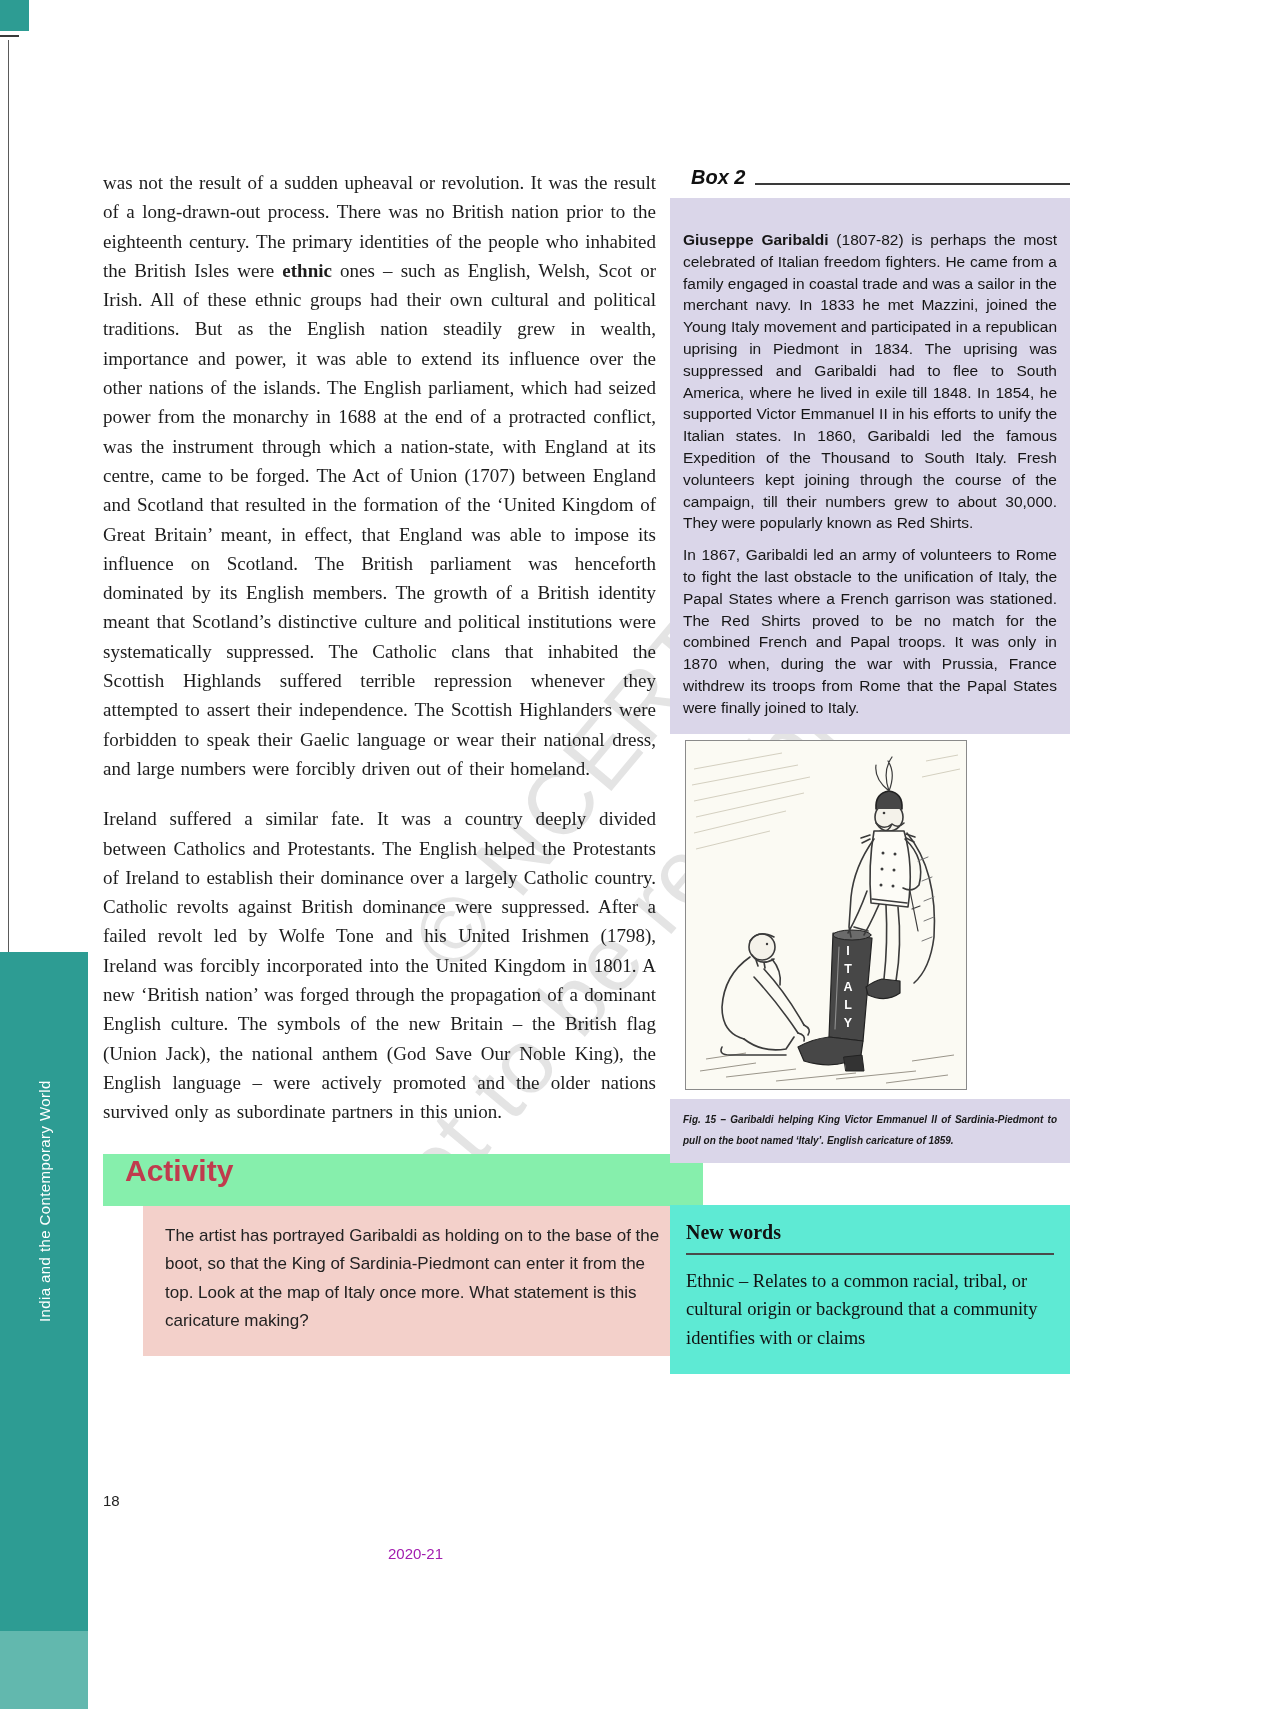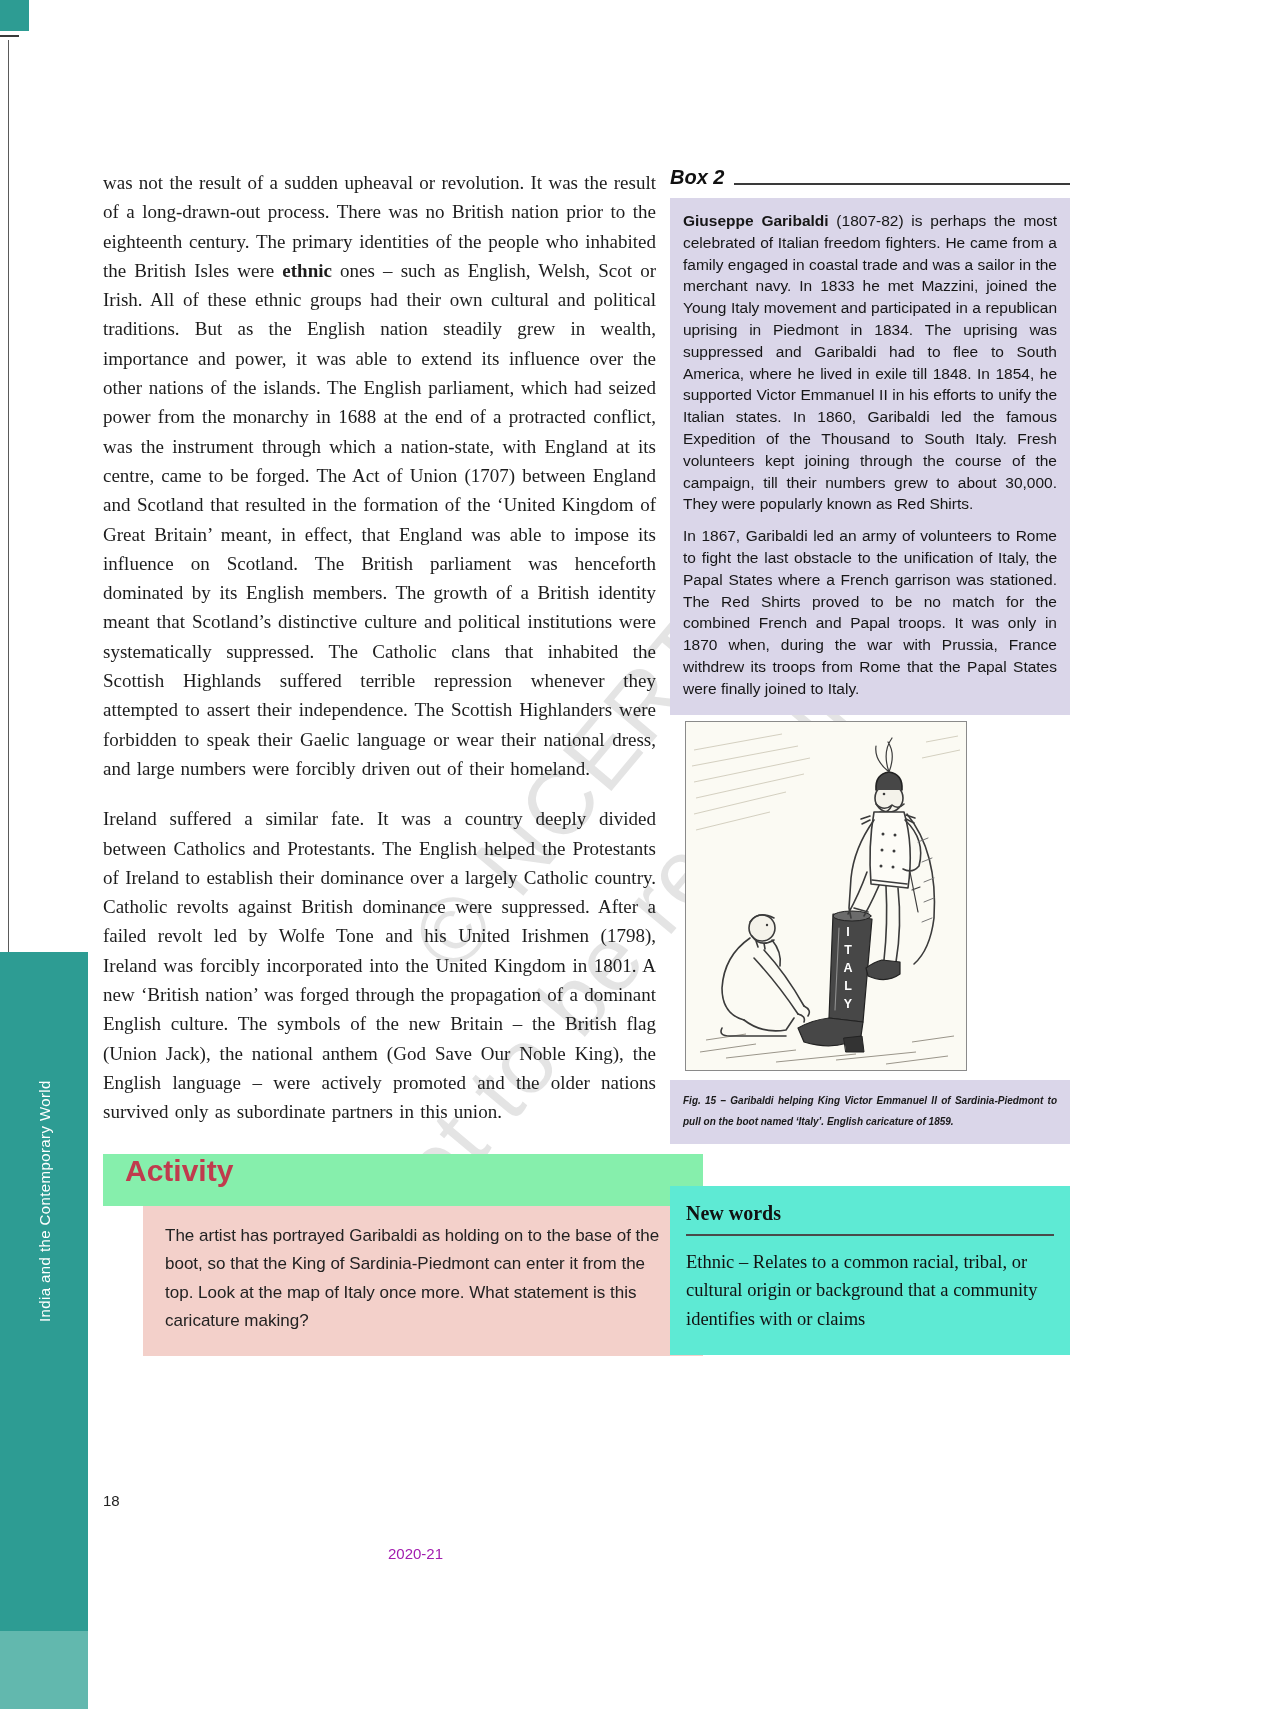--- a/index.html
+++ b/index.html
@@ -47,29 +47,29 @@
   .activity-title {
     font-family:"Liberation Sans", sans-serif; font-weight:bold; font-size:30px; color:#c03b4d;
   }
   .activity-body {
     background:#f3d0ca; padding:16px 26px 20px 22px;
     font-family:"Liberation Sans", sans-serif; font-size:17px; line-height:28.5px; color:#222;margin-left:40px;
   }
 
   
   .right-col { position:absolute; left:670px; top:166px; width:400px; }
-  .box2-head { display:flex; align-items:flex-end; margin-bottom:9px; }
+  .box2-head { display:flex; align-items:flex-end; margin-bottom:9px;margin-left:21px; }
   .box2-label {
     font-family:"Liberation Sans", sans-serif; font-weight:bold; font-style:italic;
     font-size:20px; color:#111; padding-right:10px; white-space:nowrap;
   }
   .box2-rule { flex:1; height:2px; background:#3a3a3a; margin-bottom:4px; }
 
   .box2-panel {
-    background:#dad6e9; padding:12px 13px 15px 13px;
+    background:#dad6e9; padding:31px 13px 15px 13px;
     font-family:"Liberation Sans", sans-serif; font-size:15.5px; line-height:21.8px;
     text-align:justify; color:#161616;
   }
   .box2-panel p + p { margin-top:10px; }
   .box2-panel strong { font-weight:bold; }
 
   .caricature { margin:6px 0 0 0; }
   .image-frame {
     position:relative; width:282px; height:350px; margin-left:15px;
     background:#fbfaf3; border:1px solid #8a8a8a;

